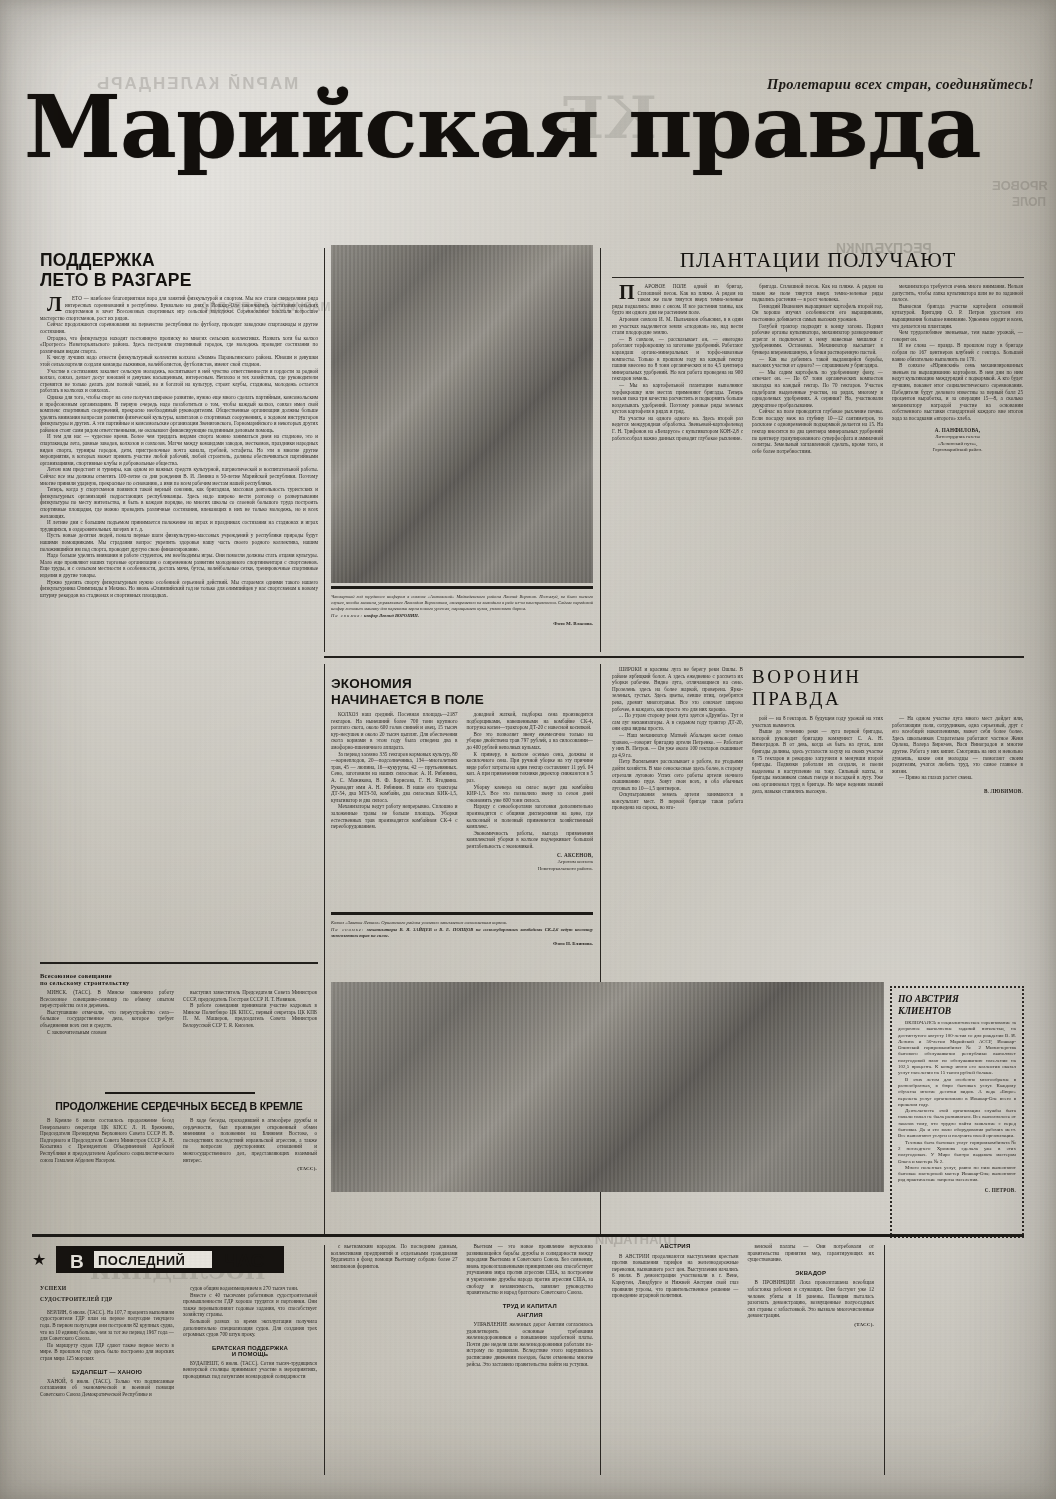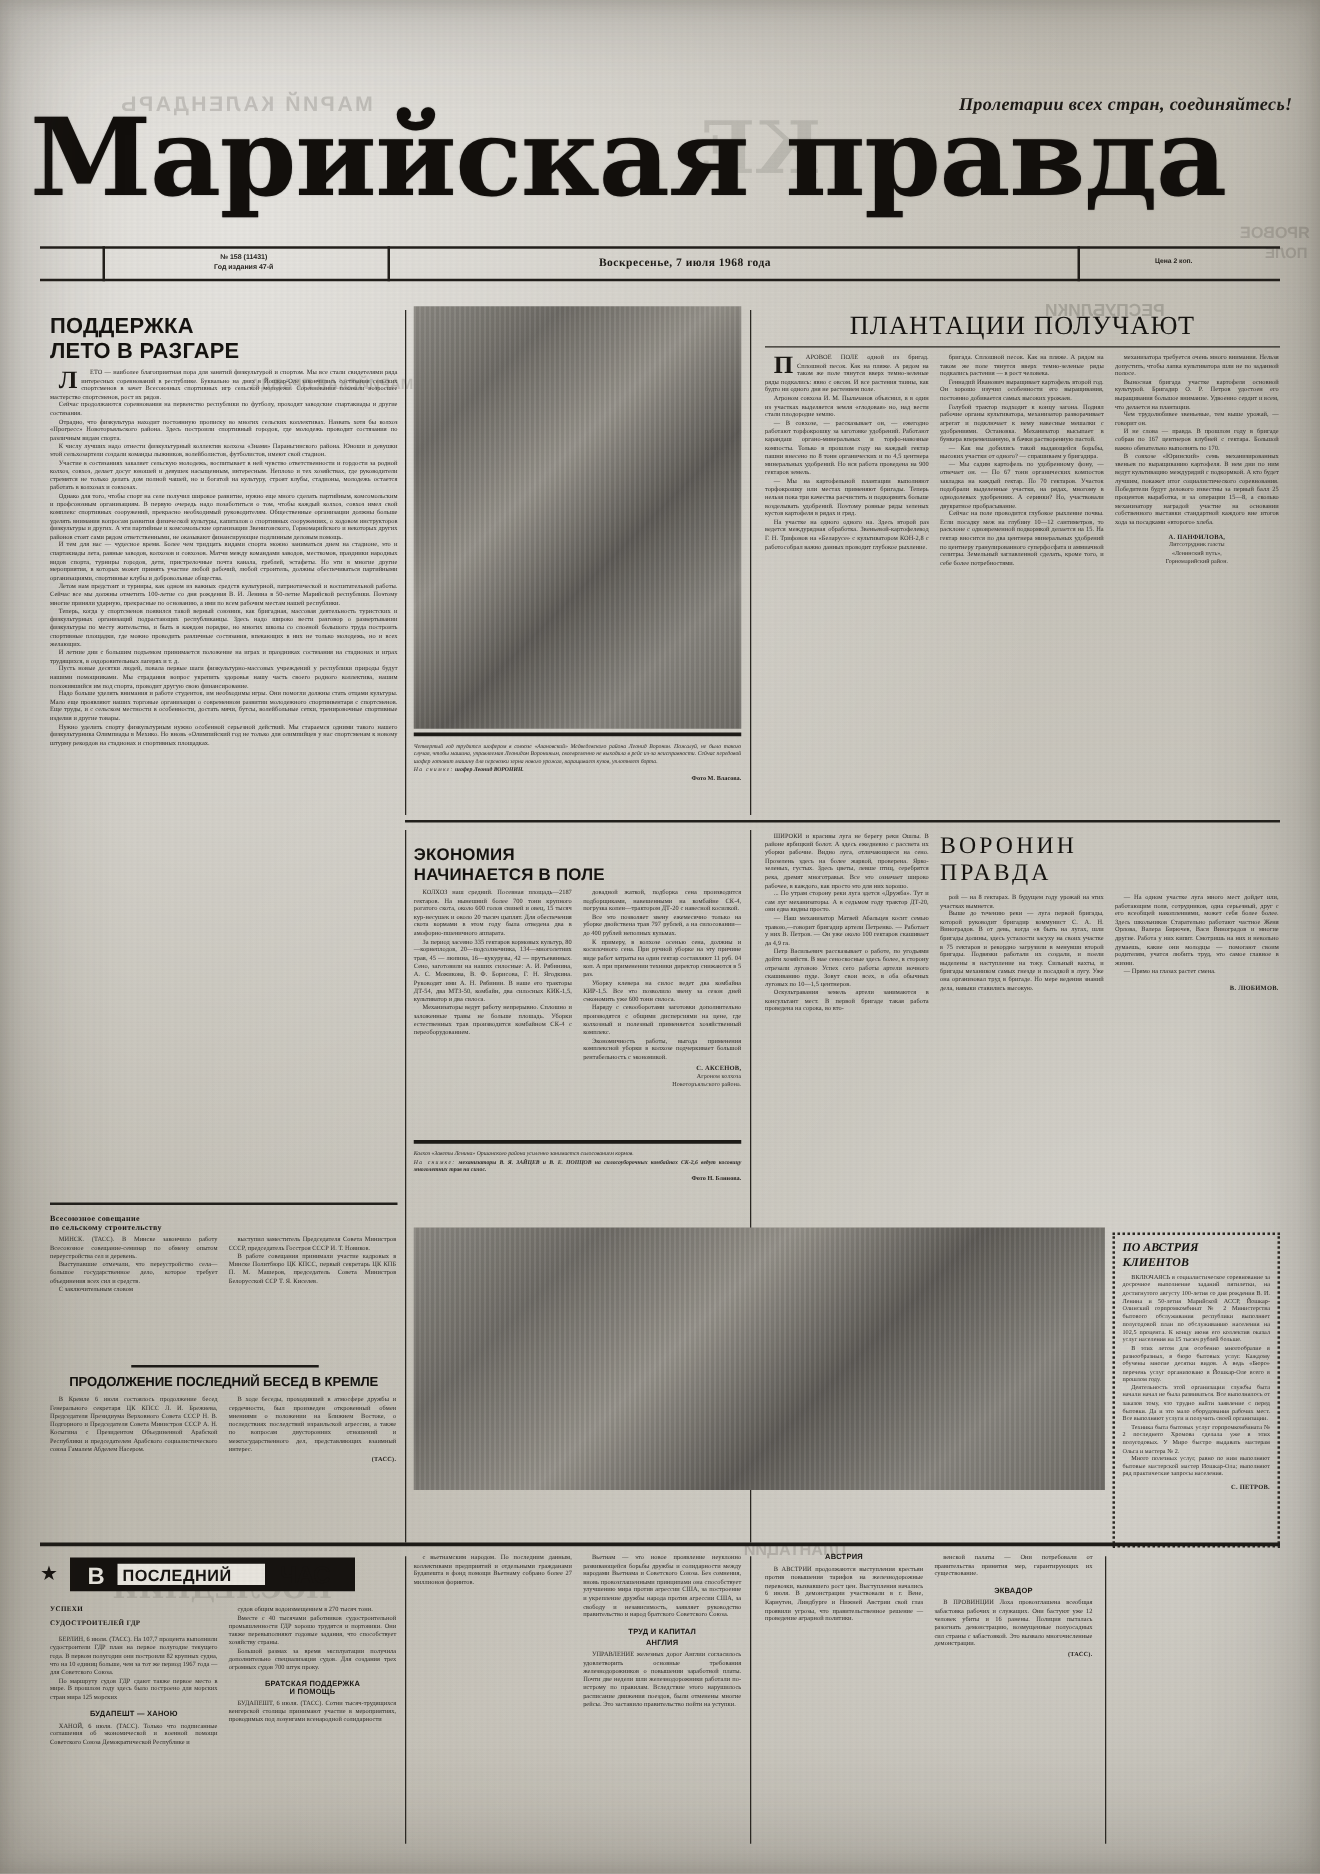--- a/index.html
+++ b/index.html
@@ -143,33 +143,20 @@
     <div id="title">Марийская правда</div>
     <div class="ghost" id="g3">ЯРОВОЕ</div>
     <div class="ghost" id="g4">ПОЛЕ</div>
   </div>
 
   <div class="ghost" id="g5">РЕСПУБЛИКИ</div>
   <div class="ghost" id="g6">МАРИЙСКАЯ ПРАВДА</div>
   <div class="ghost" id="g7">ПОСЛЕДНИЙ</div>
   <div class="ghost" id="g8">ПЛАНТАЦИИ</div>
 
-  <div id="strip">
-    <div class="tb"></div>
-      <div class="bb"></div>
-    <div class="v" style="left:50px"></div>
-    <div class="v" style="left:278px"></div>
-    <div class="v" style="right:160px"></div>
-    <div id="issue">
-      <div>№ 158 (11431)</div>
-      <div>Год издания 47-й</div>
-    </div>
-    <div id="date">Воскресенье, 7 июля 1968 года</div>
-    <div id="price">Цена 2 коп.</div>
-  </div>
 
   <div style="position:absolute;left:40px;top:250px;width:278px;">
     <div class="headline-sans" style="font-size:17.5px;line-height:20px;">ПОДДЕРЖКА</div>
     <div class="headline-sans" style="font-size:17.5px;line-height:20px;margin-bottom:5px;">ЛЕТО В РАЗГАРЕ</div>
     <div class="bodytext" style="margin-top:4px;">
       <p><span class="dropcap">Л</span><span>ЕТО — наиболее благоприятная пора для занятий физкультурой и спортом. Мы все стали свидетелями ряда интересных соревнований в республике. Буквально на днях в Йошкар-Оле закончились состязания сельских спортсменов в зачет Всесоюзных спортивных игр сельской молодежи. Соревнования показали возросшее мастерство спортсменов, рост их рядов.</span></p>
       <p>Сейчас продолжаются соревнования на первенство республики по футболу, проходят заводские спартакиады и другие состязания.</p>
       <p>Отрадно, что физкультура находит постоянную прописку во многих сельских коллективах. Назвать хотя бы колхоз «Прогресс» Новоторъяльского района. Здесь построили спортивный городок, где молодежь проводит состязания по различным видам спорта.</p>
       <p>К числу лучших надо отнести физкультурный коллектив колхоза «Знамя» Параньгинского района. Юноши и девушки этой сельхозартели создали команды лыжников, волейболистов, футболистов, имеют свой стадион.</p>
       <p>Участие в состязаниях закаляет сельскую молодежь, воспитывает в ней чувство ответственности и гордости за родной колхоз, совхоз, делает досуг юношей и девушек насыщенным, интересным. Неплохо и тех хозяйствах, где руководители стремятся не только делать дом полной чашей, но и богатой на культуру, строят клубы, стадионы, молодежь остается работать в колхозах и совхозах.</p>
@@ -312,21 +299,21 @@
       <div style="width:134px;" class="bodytext">
         <p>выступил заместитель Председателя Совета Министров СССР, председатель Госстроя СССР И. Т. Новиков.</p>
         <p>В работе совещания принимали участие кадровых в Минске Политбюро ЦК КПСС, первый секретарь ЦК КПБ П. М. Машеров, председатель Совета Министров Белорусской ССР Т. Я. Киселев.</p>
       </div>
     </div>
   </div>
 
   <div class="rule3" style="position:absolute;left:105px;top:1092px;width:150px;height:2px;"></div>
 
   <div style="position:absolute;left:40px;top:1100px;width:278px;">
-    <div class="headline-sans" style="font-size:10.5px;line-height:12px;text-align:center;letter-spacing:-.1px;">ПРОДОЛЖЕНИЕ ПОСЛЕДНИЙ БЕСЕД В КРЕМЛЕ</div>
+    <div class="headline-sans" style="font-size:10.5px;line-height:12px;text-align:center;letter-spacing:-.1px;">ПРОДОЛЖЕНИЕ СЕРДЕЧНЫХ БЕСЕД В КРЕМЛЕ</div>
     <div style="display:flex;gap:9px;margin-top:5px;">
       <div style="width:134px;" class="bodytext">
         <p>В Кремле 6 июля состоялось продолжение бесед Генерального секретаря ЦК КПСС Л. И. Брежнева, Председателя Президиума Верховного Совета СССР Н. В. Подгорного и Председателя Совета Министров СССР А. Н. Косыгина с Президентом Объединенной Арабской Республики и председателем Арабского социалистического союза Гамалем Абделем Насером.</p>
       </div>
       <div style="width:134px;" class="bodytext">
         <p>В ходе беседы, проходившей в атмосфере дружбы и сердечности, был произведен откровенный обмен мнениями о положении на Ближнем Востоке, о последствиях последствий израильской агрессии, а также по вопросам двусторонних отношений и межгосударственного дел, представляющих взаимный интерес.</p>
         <div class="sign" style="font-size:5px;">(ТАСС).</div>
       </div>
     </div>
   </div>

